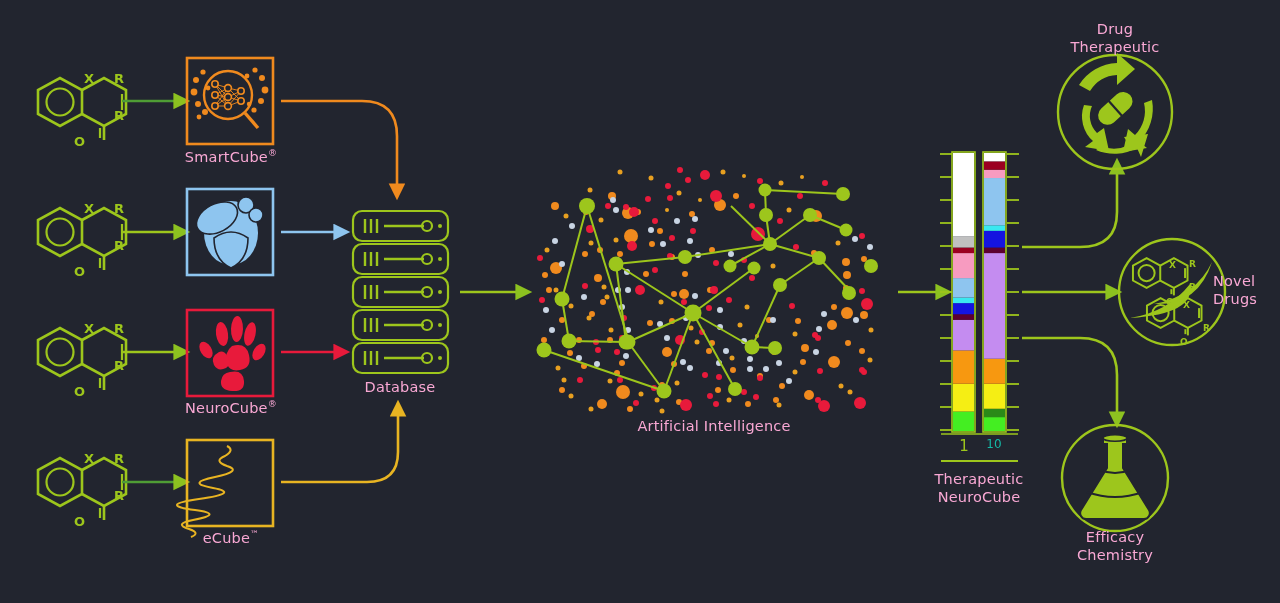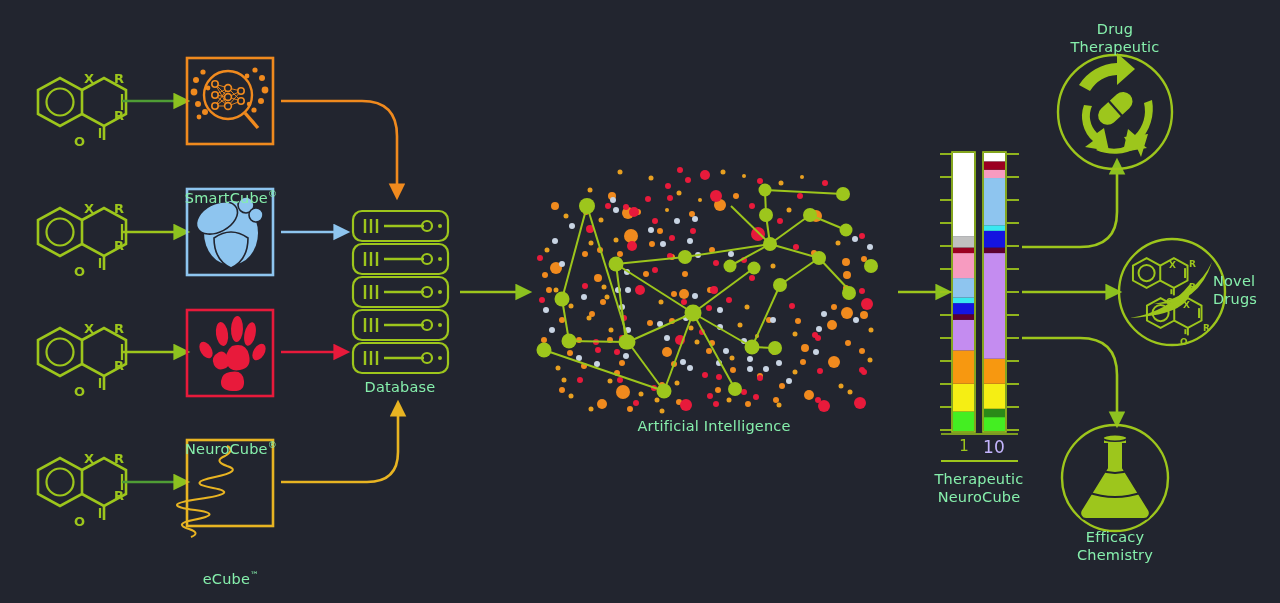--- a/index.html
+++ b/index.html
@@ -1,21 +1,21 @@
 <!DOCTYPE html>
 <html><head>
 <meta charset="utf-8">
 <style>
   html,body{margin:0;padding:0;background:#22252f;}
   body{width:1280px;height:603px;overflow:hidden;font-family:"DejaVu Sans","Liberation Sans",sans-serif;}
   #stage{position:relative;width:1280px;height:603px;background:#22252f;}
   svg.layer{position:absolute;left:0;top:0;width:1280px;height:603px;}
-  .lbl{position:absolute;color:#86efac;font-size:14.5px;text-align:center;line-height:1.25;letter-spacing:.2px;}
+  .lbl{position:absolute;color:#f9a8d4;font-size:14.5px;text-align:center;line-height:1.25;letter-spacing:.2px;}
   .lbl sup{font-size:9px;vertical-align:super;}
-  .platform-label{width:180px;margin-top:41px;}
+  .platform-label{width:180px;}
 </style>
 </head>
 <body>
 
 <div id="stage">
 
   <svg class="layer" viewBox="0 0 1280 603">
     <defs>
       <marker id="mkGreen" markerWidth="7" markerHeight="7" refX="1" refY="3.2" orient="auto">
         <path d="M0,0 L6.5,3.2 L0,6.4 z" fill="#8cc120"></path>
@@ -693,21 +693,21 @@
   </div>
   <div class="lbl platform-label" style="left:141px;top:529px;">
     <span>eCube</span><sup>™</sup>
   </div>
 
   <div class="lbl" style="left:614px;top:417px;width:200px;">Artificial Intelligence</div>
 
   <div class="lbl" style="left:310px;top:378px;width:180px;">Database</div>
 
   <div class="lbl" style="left:949px;top:437px;width:30px;color:#9dc61c;font-size:15px;">1</div>
-  <div class="lbl" style="left:978px;top:437px;width:32px;color:#c4b5fd;font-size:17px;">10</div>
+  <div class="lbl" style="left:978px;top:437px;width:32px;color:#14b8a6;font-size:12px;">10</div>
   <div class="lbl" style="left:909px;top:470px;width:140px;">
     <span>Therapeutic NeuroCube</span>
   </div>
 
   <div class="lbl" style="left:1045px;top:20px;width:140px;">
     <span>Drug</span><br>
     <span>Therapeutic</span>
   </div>
   <div class="lbl" style="left:1213px;top:272px;width:64px;text-align:left;">
     <span>Novel</span><br>

